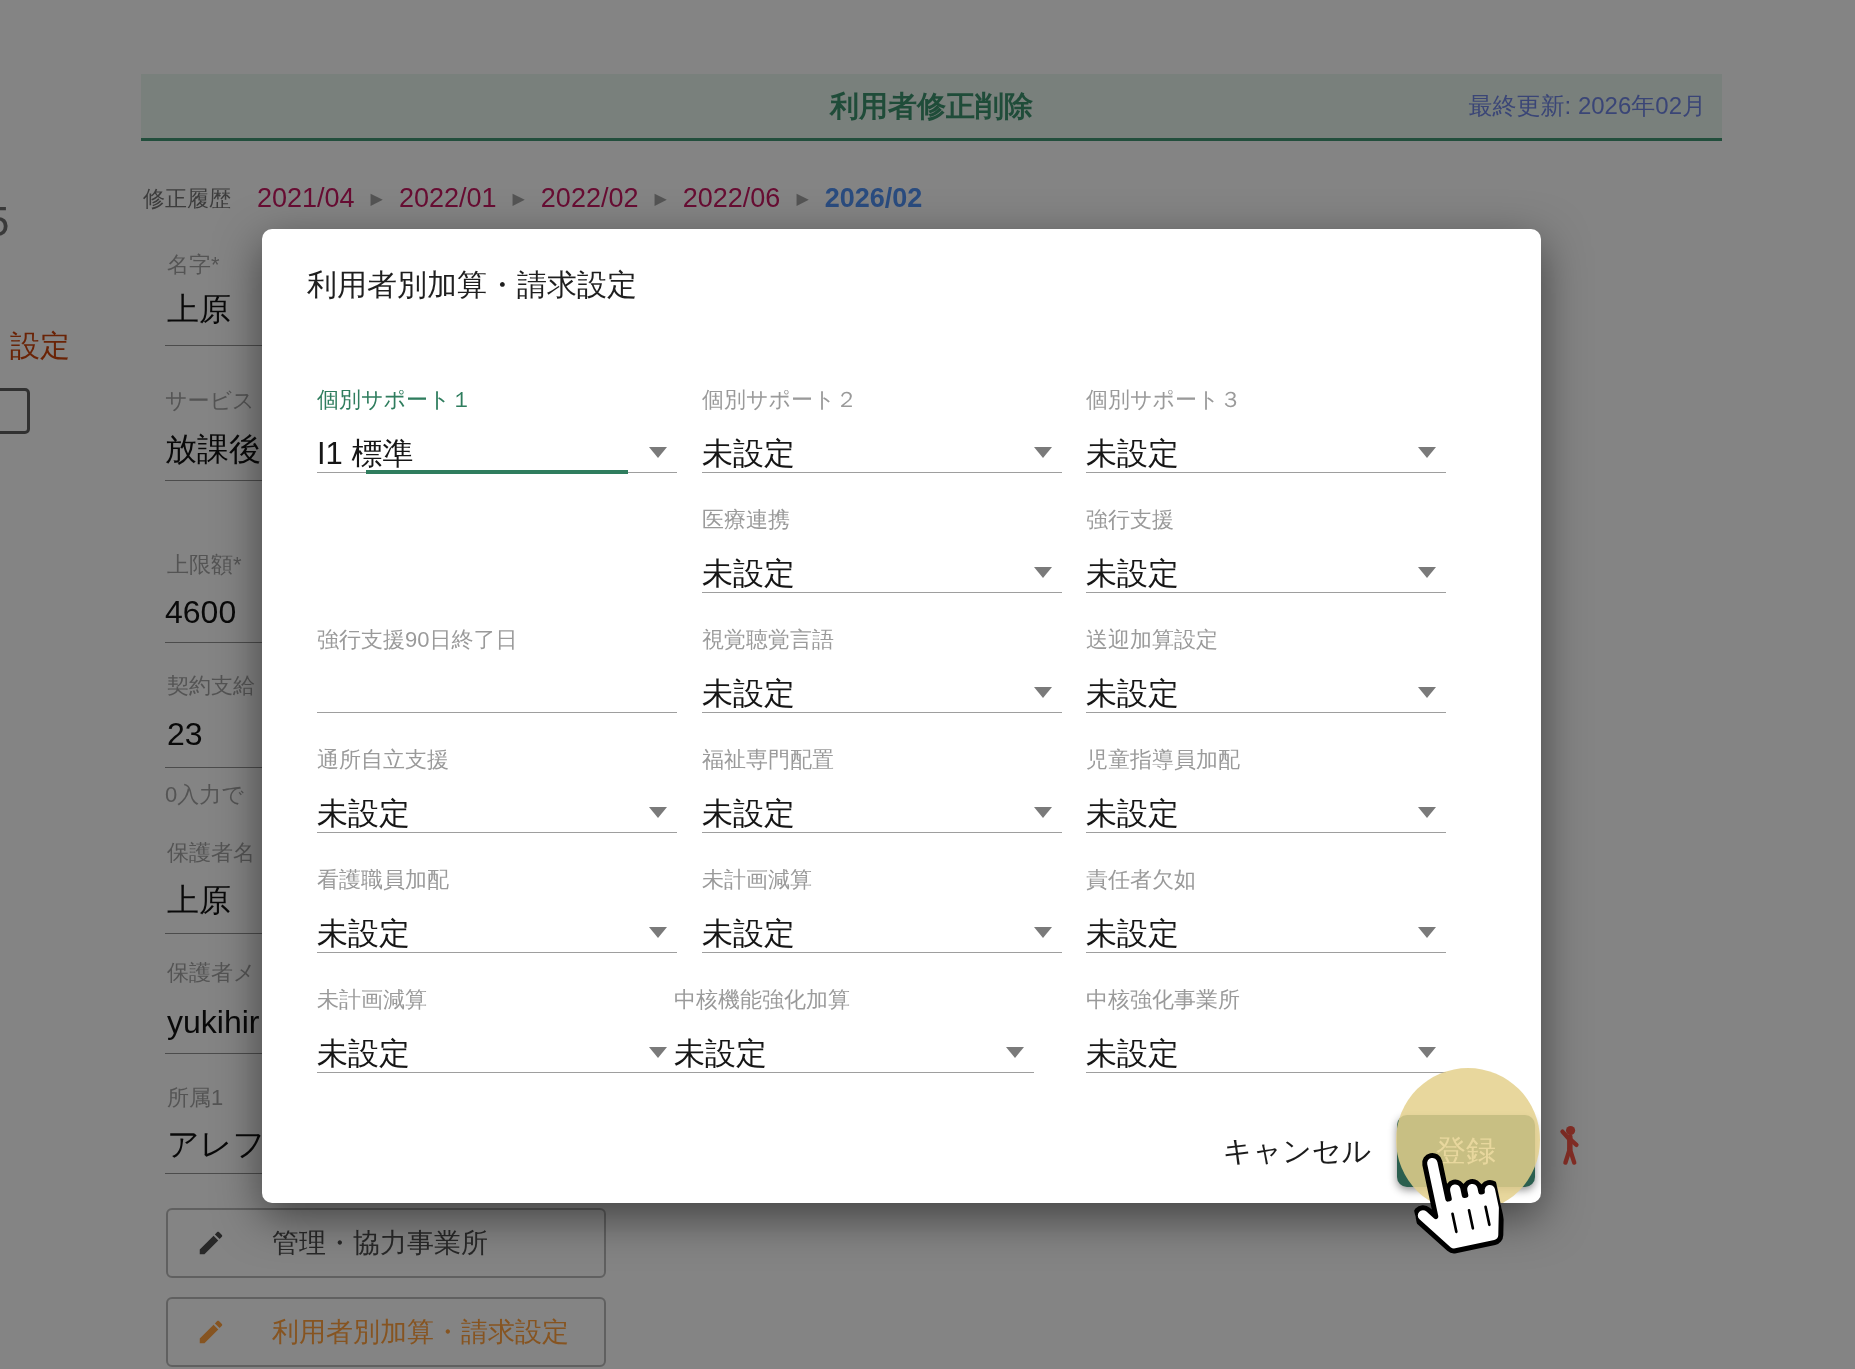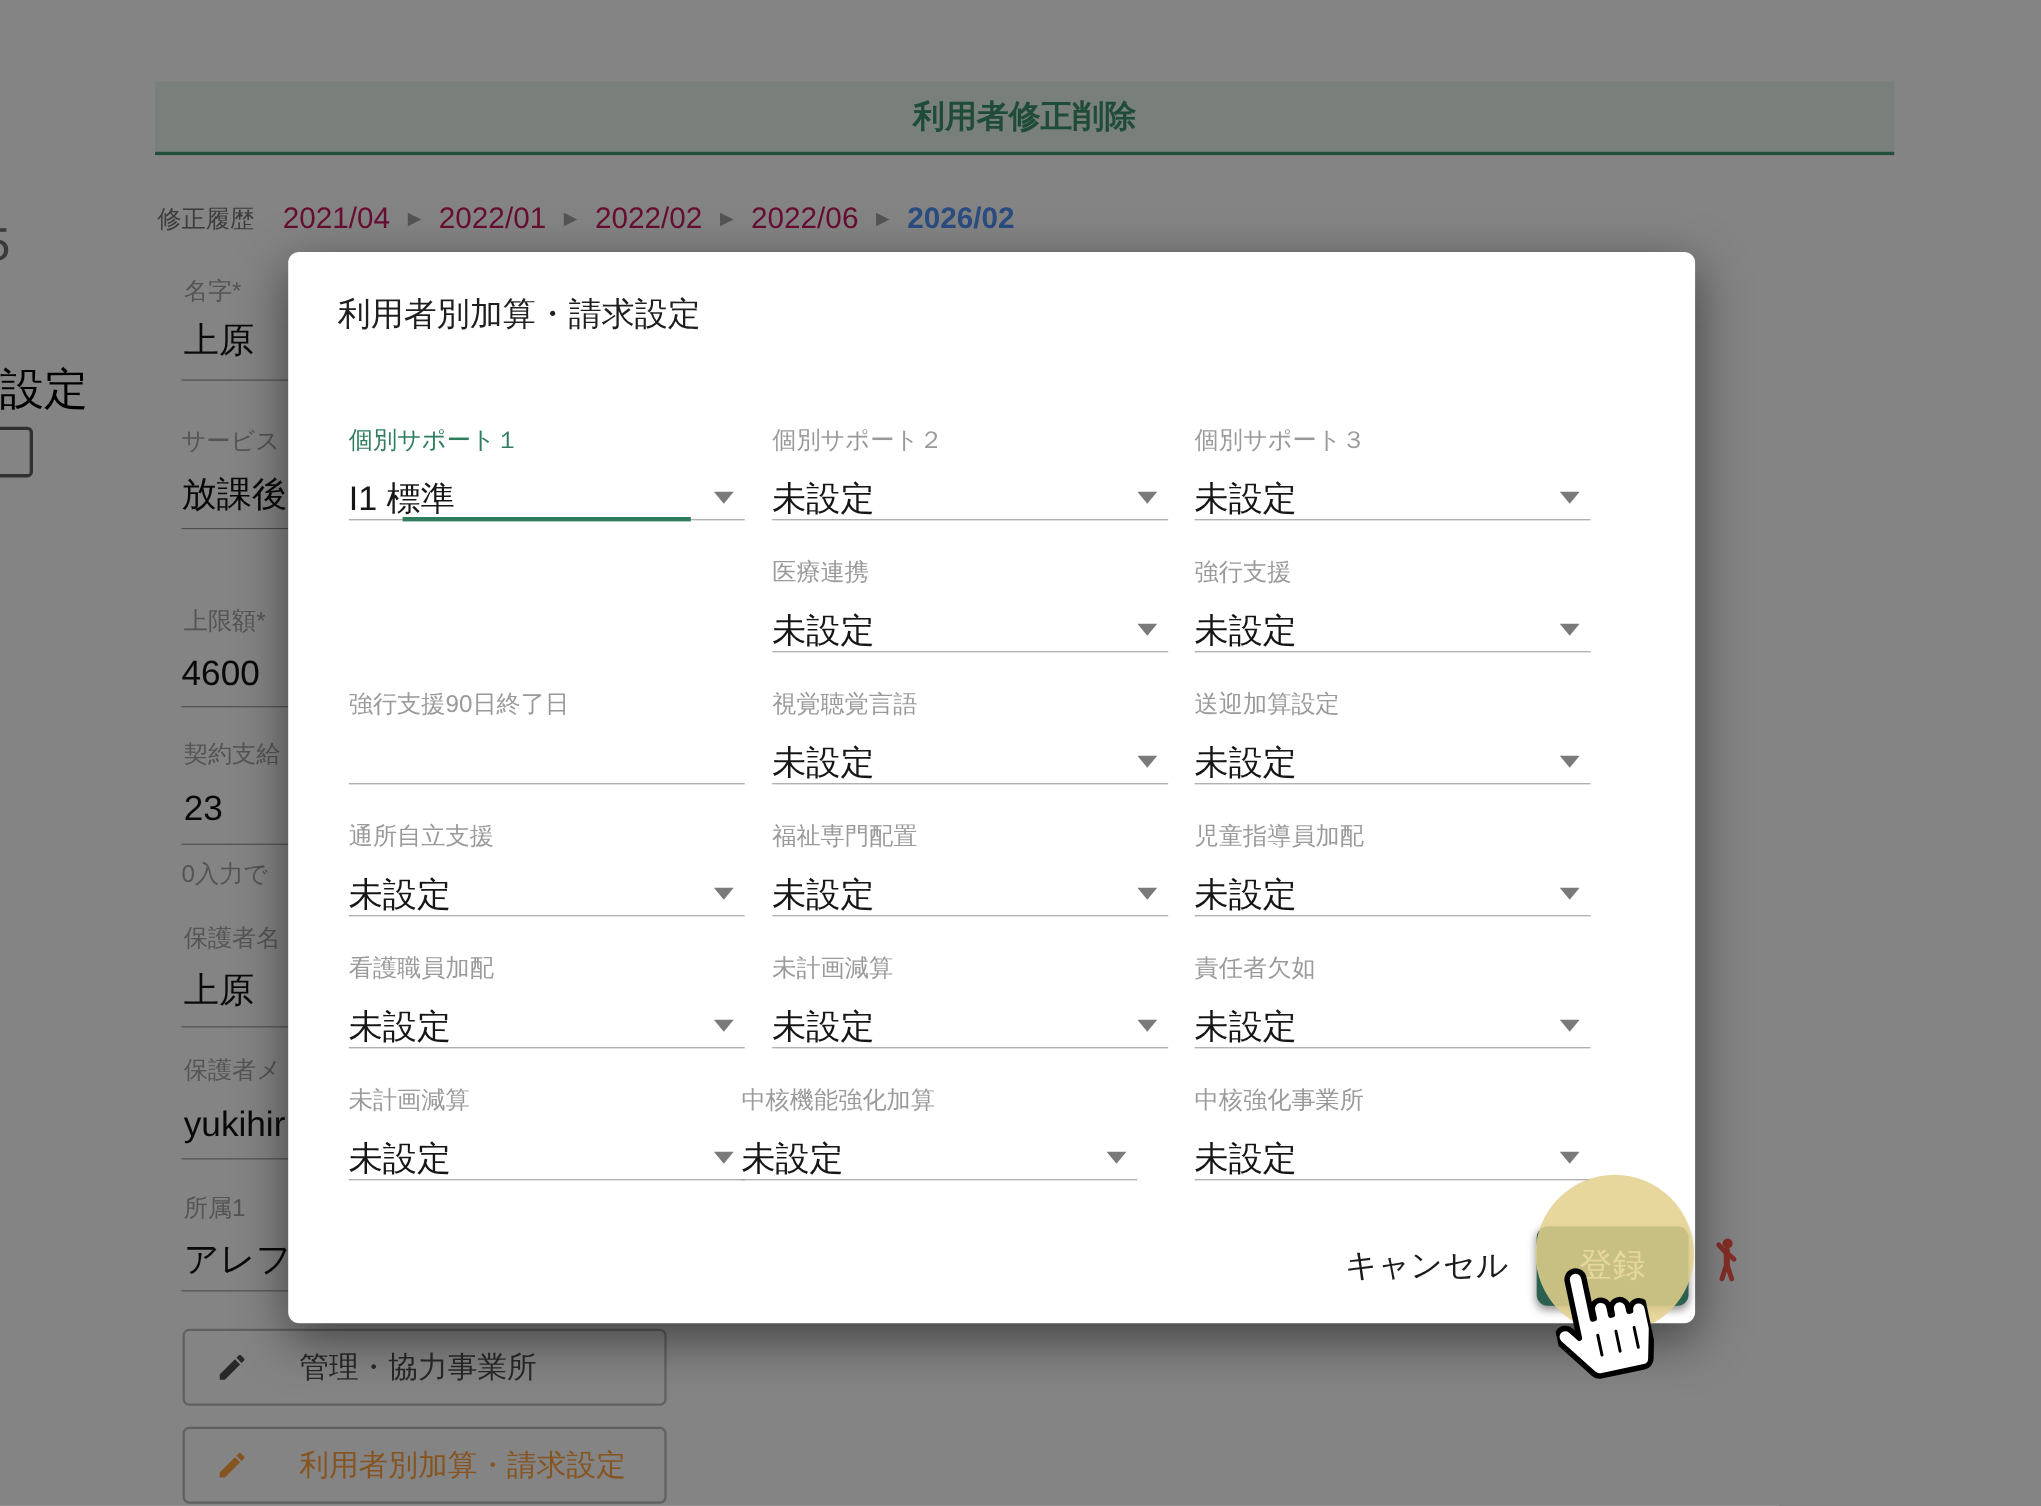--- a/index.html
+++ b/index.html
@@ -14,21 +14,21 @@
       text-align:center;font-size:29px;font-weight:bold;color:#3a8a68;}
   #header-updated{position:absolute;right:16px;top:0;height:64px;line-height:64px;
       font-size:24px;color:#6b7fd8;}
   #breadcrumb{position:absolute;left:143px;top:166px;display:flex;align-items:center;margin-top:17px;}
   #breadcrumb .crumb-label{font-size:22px;color:#6e6e6e;margin-right:26px;}
   #breadcrumb .crumb{font-size:27px;color:#be185d;}
   #breadcrumb .crumb-sep{font-size:16px;color:#9a9a9a;margin:0 16px;}
   #breadcrumb .crumb.current{color:#4d8ae8;font-weight:bold;}
   .frag{color:#6a6a6a;}
   #frag-char{left:-14px;top:198px;font-size:42px;}
-  #frag-settings{left:0px;top:326px;font-size:40px;color:#000000;}
+  #frag-settings{left:10px;top:326px;font-size:30px;color:#c2410c;}
   #frag-checkbox{left:-12px;top:388px;width:36px;height:40px;border:3px solid #5a5a5a;border-radius:5px;}
   .bg-field .bl{position:absolute;font-size:22px;color:#9a9a9a;white-space:nowrap;}
   .bg-field .bv{position:absolute;font-size:32px;color:#111;white-space:nowrap;}
   .bg-field .bh{position:absolute;font-size:22px;color:#9a9a9a;white-space:nowrap;}
   .bg-field .bu{position:absolute;height:1px;background:#8a8a8a;width:460px;left:165px;}
   .bg-btn{position:absolute;left:166px;width:440px;height:70px;border:2px solid #b0b0b0;
       border-radius:6px;display:flex;align-items:center;box-sizing:border-box;padding-left:28px;}
   .bg-btn .pencil{width:30px;height:30px;margin-right:24px;flex:none;}
   .bg-btn .btn-label{font-size:27px;white-space:nowrap;margin-left:22px;}
   #bg-btn-1{top:1208px;color:#4a4a4a;}
@@ -59,20 +59,21 @@
   
   #hand-cursor{position:absolute;left:1412px;top:1138px;z-index:60;transform:rotate(-12deg);}
 </style>
 </head>
 <body>
 
 <div id="bg-page">
 
   <div id="header-bar">
     <div id="header-title">利用者修正削除</div>
+    <div id="header-updated">最終更新: 2026年02月</div>
   </div>
 
   <div id="breadcrumb">
     <span class="crumb-label">修正履歴</span>
     <span class="crumb">2021/04</span>
     <span class="crumb-sep">▶</span>
     <span class="crumb">2022/01</span>
     <span class="crumb-sep">▶</span>
     <span class="crumb">2022/02</span>
     <span class="crumb-sep">▶</span>

